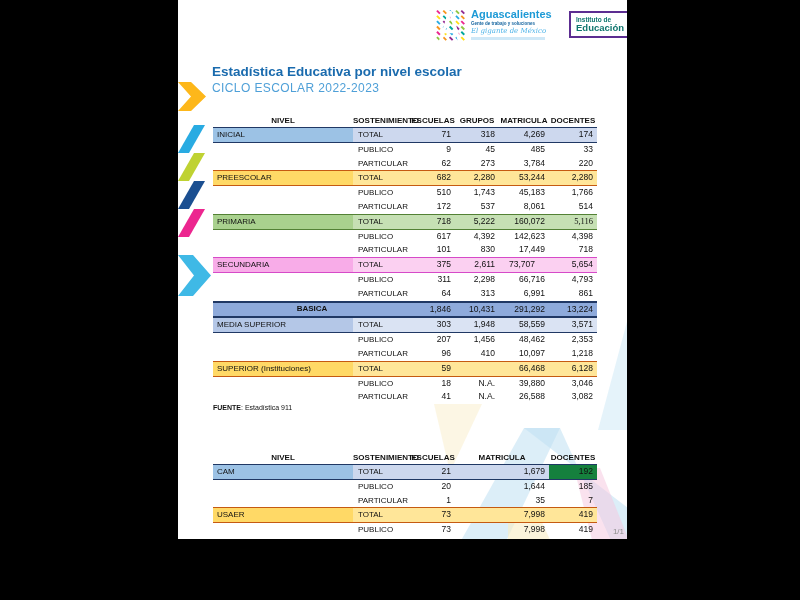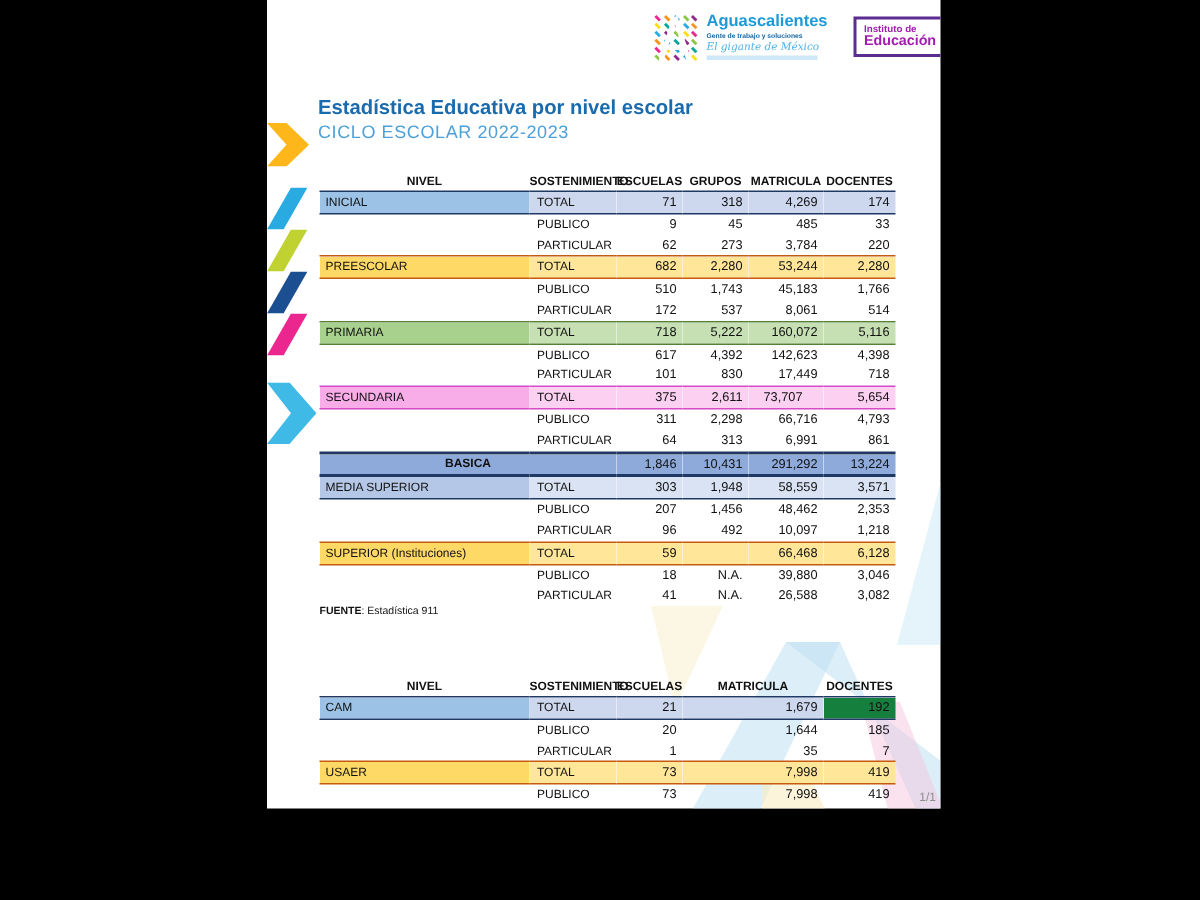--- a/index.html
+++ b/index.html
@@ -7,21 +7,21 @@
        font-family:"Liberation Sans",sans-serif;}
   .page{position:absolute;left:178px;top:0;width:449px;height:539px;background:#fff;overflow:hidden}
 
   
   .brand{position:absolute;top:9px;left:256px;display:flex;align-items:flex-start}
   .brand-text{margin-left:5px;width:92px}
   .brand-name{font-size:11px;font-weight:bold;color:#1d9ad6;line-height:11px}
   .brand-tag{font-size:4.5px;color:#1565a0;font-weight:bold;margin-top:1px}
   .brand-script{font-family:"DejaVu Serif",serif;font-style:italic;font-size:7px;color:#4fb3e8;margin-top:1px}
   .brand-sub{height:3px;width:74px;background:#cfe8f7;margin-top:2px}
-  .inst-box{border:2px solid #5c2d91;color:#a21caf;padding:3px 5px;margin-left:6px;margin-top:2px}
+  .inst-box{border:2px solid #5c2d91;color:#0f766e;padding:3px 5px;margin-left:6px;margin-top:2px}
   .inst-l1{font-size:6.5px;font-weight:bold;line-height:7px}
   .inst-l2{font-size:9.5px;font-weight:bold;line-height:10px}
 
   
   .title{position:absolute;left:34px;top:64px;font-size:13.5px;font-weight:bold;color:#1a6bae}
   .subtitle{position:absolute;left:34px;top:81px;font-size:12px;color:#4fa0d8;letter-spacing:.4px}
 
   
   .decor{position:absolute;left:0;top:0;width:40px;height:100%;z-index:3}
   .decor svg{position:absolute;left:0}
@@ -199,21 +199,21 @@
           <td class="num">537</td>
           <td class="num">8,061</td>
           <td class="num">514</td>
         </tr>
         <tr>
           <td class="lbl" style="background: rgb(169, 209, 142); border-top: 1.8px solid rgb(83, 129, 53); border-bottom: 1.8px solid rgb(83, 129, 53);">PRIMARIA</td>
           <td class="sost" style="background: rgb(198, 224, 180); border-top: 1.8px solid rgb(83, 129, 53); border-bottom: 1.8px solid rgb(83, 129, 53);">TOTAL</td>
           <td class="num" style="background: rgb(198, 224, 180); border-top: 1.8px solid rgb(83, 129, 53); border-bottom: 1.8px solid rgb(83, 129, 53);">718</td>
           <td class="num" style="background: rgb(198, 224, 180); border-top: 1.8px solid rgb(83, 129, 53); border-bottom: 1.8px solid rgb(83, 129, 53);">5,222</td>
           <td class="num" style="background: rgb(198, 224, 180); border-top: 1.8px solid rgb(83, 129, 53); border-bottom: 1.8px solid rgb(83, 129, 53);">160,072</td>
-          <td class="num" style="background: rgb(198, 224, 180); border-top: 1.8px solid rgb(83, 129, 53); border-bottom: 1.8px solid rgb(83, 129, 53);">5,116</td>
+          <td class="num" style="background: rgb(198, 224, 180); border-top: 1.8px solid rgb(83, 129, 53); border-bottom: 1.8px solid rgb(83, 129, 53); font-family: Liberation Serif, serif;">5,116</td>
         </tr>
         <tr>
           <td class="lbl"></td>
           <td class="sost">PUBLICO</td>
           <td class="num">617</td>
           <td class="num">4,392</td>
           <td class="num">142,623</td>
           <td class="num">4,398</td>
         </tr>
         <tr>
@@ -268,21 +268,21 @@
           <td class="sost">PUBLICO</td>
           <td class="num">207</td>
           <td class="num">1,456</td>
           <td class="num">48,462</td>
           <td class="num">2,353</td>
         </tr>
         <tr>
           <td class="lbl"></td>
           <td class="sost">PARTICULAR</td>
           <td class="num">96</td>
-          <td class="num">492</td>
+          <td class="num">410</td>
           <td class="num">10,097</td>
           <td class="num">1,218</td>
         </tr>
         <tr>
           <td class="lbl" style="background: rgb(255, 217, 102); border-top: 1.8px solid rgb(197, 90, 17); border-bottom: 1.8px solid rgb(197, 90, 17);">SUPERIOR (Instituciones)</td>
           <td class="sost" style="background: rgb(255, 230, 153); border-top: 1.8px solid rgb(197, 90, 17); border-bottom: 1.8px solid rgb(197, 90, 17);">TOTAL</td>
           <td class="num" style="background: rgb(255, 230, 153); border-top: 1.8px solid rgb(197, 90, 17); border-bottom: 1.8px solid rgb(197, 90, 17);">59</td>
           <td class="num" style="background: rgb(255, 230, 153); border-top: 1.8px solid rgb(197, 90, 17); border-bottom: 1.8px solid rgb(197, 90, 17);"></td>
           <td class="num" style="background: rgb(255, 230, 153); border-top: 1.8px solid rgb(197, 90, 17); border-bottom: 1.8px solid rgb(197, 90, 17);">66,468</td>
           <td class="num" style="background: rgb(255, 230, 153); border-top: 1.8px solid rgb(197, 90, 17); border-bottom: 1.8px solid rgb(197, 90, 17);">6,128</td>

